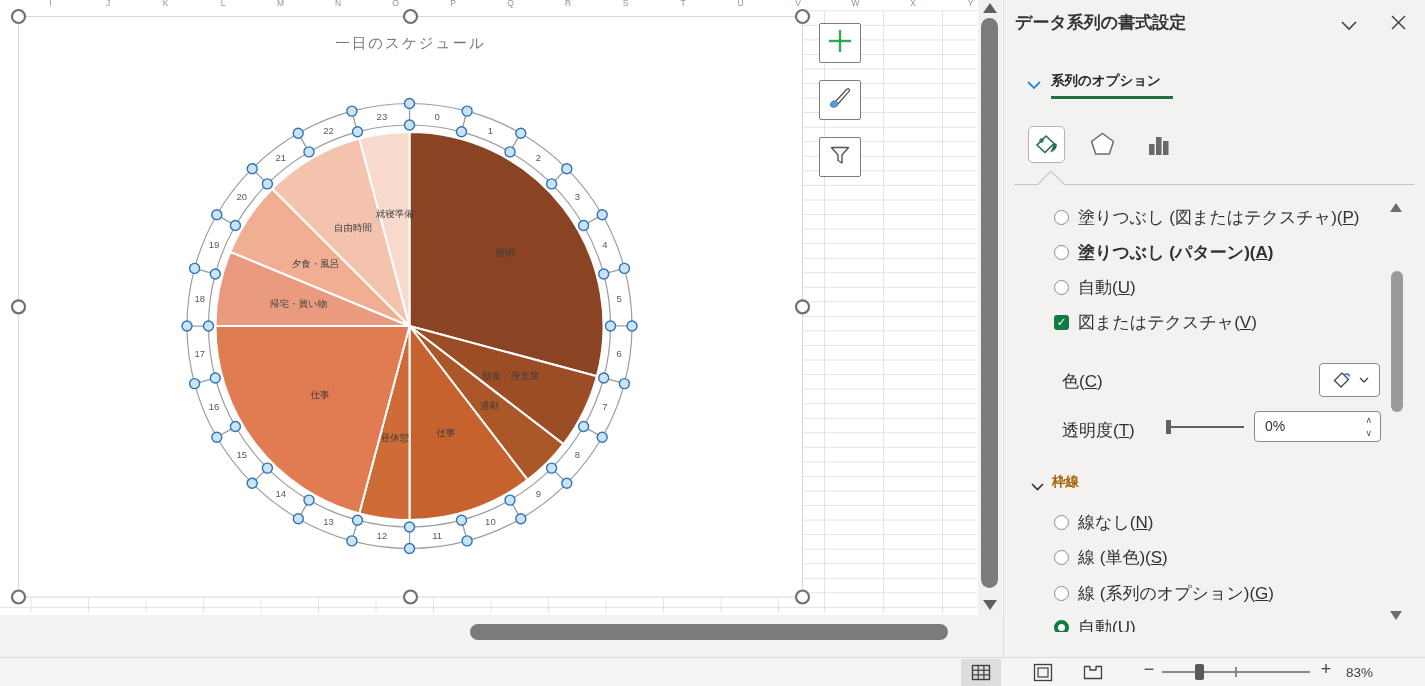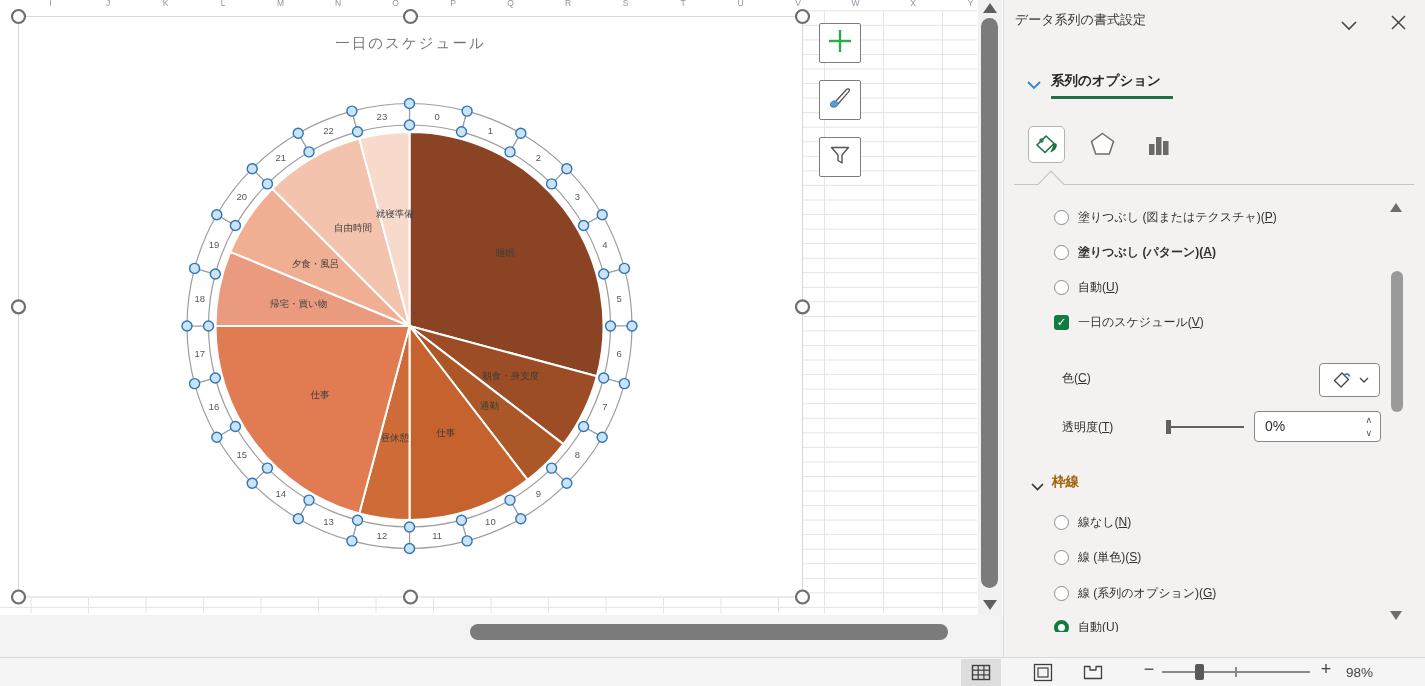--- a/index.html
+++ b/index.html
@@ -17,34 +17,34 @@
           border-bottom:10px solid #5f5f5f;}
   .tri-down{width:0;height:0;border-left:7px solid transparent;border-right:7px solid transparent;
           border-top:10px solid #5f5f5f;}
   #vthumb{position:absolute;left:981px;top:18px;width:17px;height:570px;background:#7b7b7b;border-radius:9px;}
   
   #hscroll-strip{position:absolute;left:0;top:615px;width:1003px;height:42px;background:#f3f3f3;}
   #hthumb{position:absolute;left:470px;top:624px;width:478px;height:16px;background:#7b7b7b;border-radius:8px;}
   
   #pane{position:absolute;left:1003px;top:0;width:422px;height:657px;background:#f3f2f1;
         border-left:1px solid #dcdcdc;box-sizing:border-box;color:#323130;}
-  #pane-title{position:absolute;left:11px;top:11px;font-size:13px;font-weight:400;color:#333;}
+  #pane-title{position:absolute;left:11px;top:11px;font-size:17px;font-weight:700;color:#333;}
   .icon-btn{position:absolute;cursor:pointer;}
   #sec-label{position:absolute;left:47px;top:72px;font-size:13.5px;font-weight:700;color:#262626;}
   #sec-underline{position:absolute;left:47px;top:96px;width:122px;height:3px;background:#1E7145;}
   .tab-box{position:absolute;width:37px;height:37px;box-sizing:border-box;display:flex;
            align-items:center;justify-content:center;}
   .tab-box.sel{background:#fff;border:1px solid #b5b3b1;border-radius:5px;}
   .opt-row{position:absolute;left:50px;display:flex;align-items:center;gap:9px;height:18px;}
   .radio{width:15px;height:15px;border:1.6px solid #8b8b8b;border-radius:50%;background:#fff;
          box-sizing:border-box;flex:0 0 auto;}
   .radio.on{border:4.6px solid #107C41;}
   .checkbox{width:15px;height:15px;border-radius:3px;background:#107C41;color:#fff;font-size:11.5px;
             line-height:15px;text-align:center;flex:0 0 auto;}
-  .lbl{font-size:12px;color:#323130;white-space:nowrap;}
+  .lbl{font-size:17px;color:#323130;white-space:nowrap;}
   .sec-head{font-size:13.5px;font-weight:700;color:#a16207;position:absolute;}
   #color-btn{position:absolute;left:315px;top:363px;width:61px;height:34px;background:#fff;
              border:1px solid #8a8886;border-radius:4px;display:flex;align-items:center;
              justify-content:center;gap:6px;box-sizing:border-box;}
   #trans-track{position:absolute;left:166px;top:426px;width:74px;height:2px;background:#616161;}
   #trans-thumb{position:absolute;left:162px;top:420px;width:5px;height:14px;background:#616161;}
   #spinbox{position:absolute;left:250px;top:411px;width:127px;height:31px;background:#fff;
            border:1px solid #8a8886;border-radius:4px;box-sizing:border-box;}
   #spin-val{position:absolute;left:10px;top:6px;font-size:14px;color:#323130;}
   .spin-arrows{position:absolute;right:8px;top:2px;display:flex;flex-direction:column;line-height:13px;
@@ -381,21 +381,21 @@
         <div class="opt-row" style="top: 45px; font-weight: bold;">
           <span class="radio"></span>
           <span class="lbl"><span>塗りつぶし (パターン)(</span><u>A</u><span>)</span></span>
         </div>
         <div class="opt-row" style="top: 80px;">
           <span class="radio"></span>
           <span class="lbl"><span>自動(</span><u>U</u><span>)</span></span>
         </div>
         <div class="opt-row" style="top: 115px;">
           <span class="checkbox">✓</span>
-          <span class="lbl"><span>一日のスケジュール(</span><u>V</u><span>)</span></span>
+          <span class="lbl"><span>図またはテクスチャ(</span><u>V</u><span>)</span></span>
         </div>
       </div>
 
     <span class="lbl" style="position:absolute;left:58px;top:370px"><span>色(</span><u>C</u><span>)</span></span>
     <div id="color-btn">
       <svg width="22" height="22">
         <path d="M3.5 11.5 L11 4 L17.5 10.5 L10 18 Z" fill="#fff" stroke="#444" stroke-width="1.3" stroke-linejoin="round"></path>
         <path d="M13 6 q4.5-2.5 5.5 1.5" fill="none" stroke="#2e75b6" stroke-width="1.6"></path>
       </svg>
       <svg width="10" height="7">
@@ -467,15 +467,15 @@
     <div class="view-btn" style="left:1073px">
       <svg width="20" height="19">
         <path d="M1.5 3.5 H7 V7 H13 V3.5 H18.5 V15.5 H1.5 Z" fill="none" stroke="#3f3f3f" stroke-width="1.3" stroke-linejoin="round"></path>
       </svg>
     </div>
     <div id="zoom-out">−</div>
     <div id="zoom-track"></div>
     <div id="zoom-tick"></div>
     <div id="zoom-thumb"></div>
     <div id="zoom-in">+</div>
-    <div id="zoom-pct">98%</div>
+    <div id="zoom-pct">83%</div>
   </div>
 </div>
 
 </body></html>

